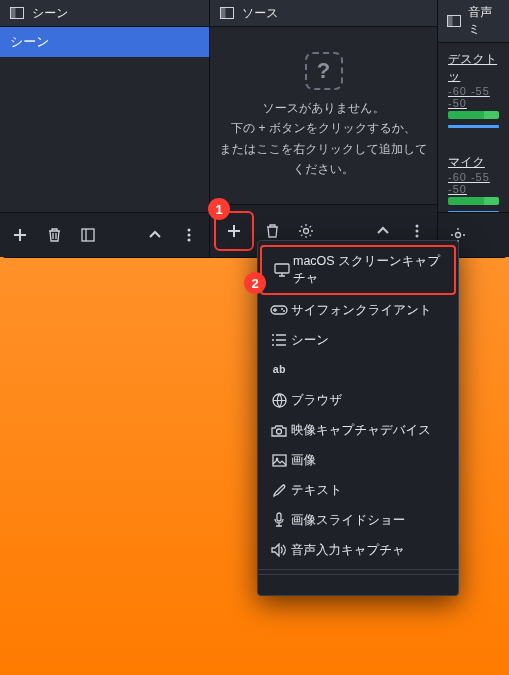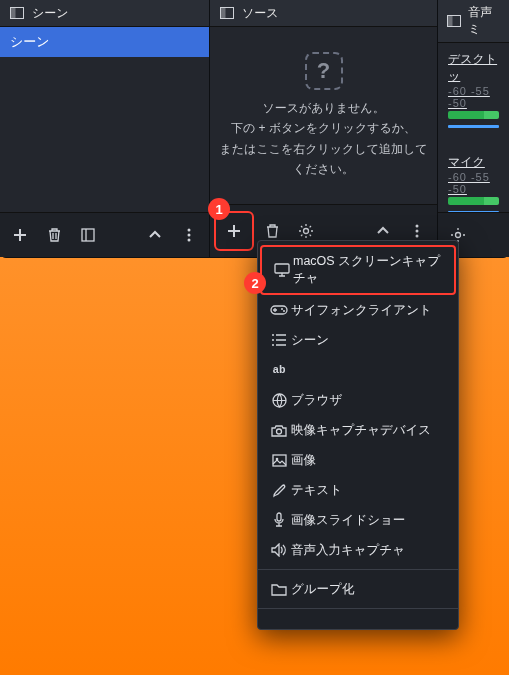--- a/index.html
+++ b/index.html
@@ -376,27 +376,19 @@
         <span class="menu-icon">
           <svg width="16" height="14" viewBox="0 0 16 14">
             <path d="M1 5h3l4-4v12l-4-4H1z" fill="none" stroke="#d0d3d9" stroke-width="1.3"></path>
             <path d="M10 4c1.5 1.5 1.5 4.5 0 6M12 2c3 3 3 7 0 10" fill="none" stroke="#d0d3d9" stroke-width="1.3"></path>
           </svg>
         </span>
         <span>音声入力キャプチャ</span>
       </div>
     </div>
   <div class="menu-sep"></div>
-  <div class="menu-item">
-    <span class="menu-icon">
-      <svg width="16" height="14" viewBox="0 0 16 14">
-          <path d="M1 3h5l2 2h7v8H1z" fill="none" stroke="#d0d3d9" stroke-width="1.3"></path>
-        </svg>
-    </span>
-    <span>グループ化</span>
-  </div>
   <div class="menu-sep"></div>
   <div class="menu-item">
     
     
     
   </div>
 </div>
 
 </body></html>

